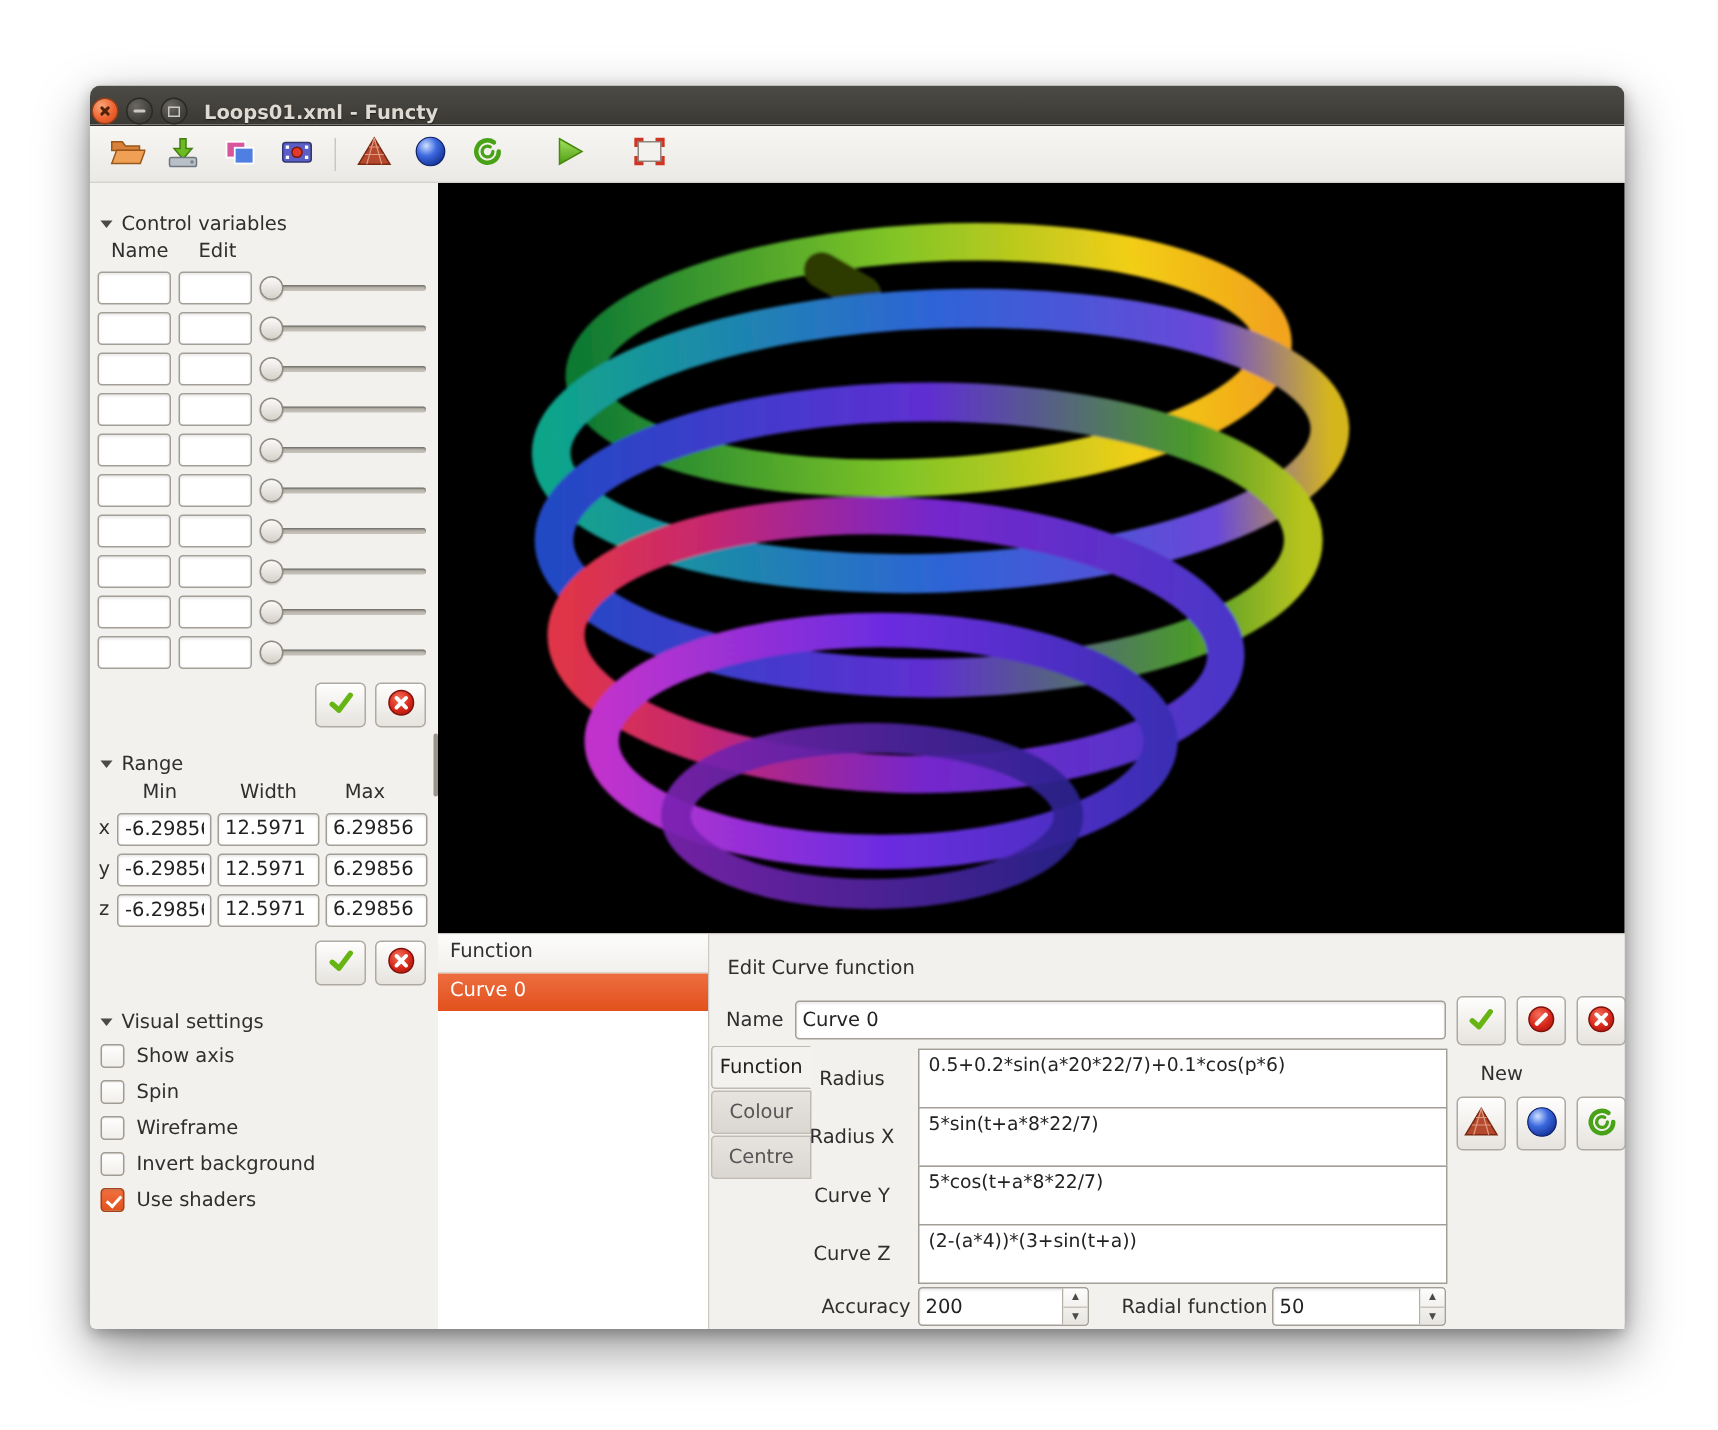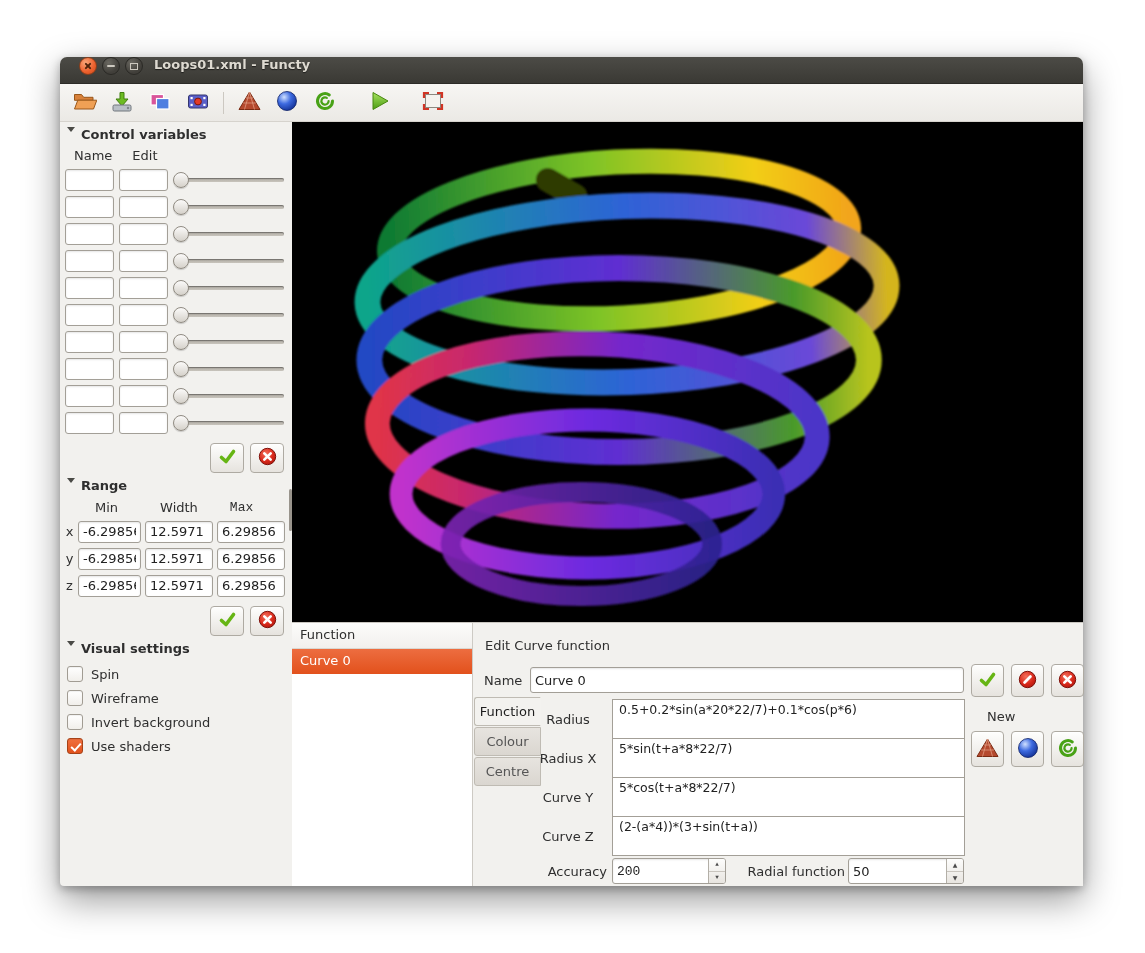--- a/index.html
+++ b/index.html
@@ -7,21 +7,21 @@
               font-family:"DejaVu Sans","Liberation Sans",sans-serif; font-size:13px; color:#2f2f2f; }
 
   .window { position:absolute; left:60px; top:57px; width:1023px; height:829px;
             background:#f2f1ee; border-radius:7px 7px 4px 4px;
             box-shadow:0 14px 36px rgba(0,0,0,.40), 0 3px 10px rgba(0,0,0,.28);
             display:flex; flex-direction:column; }
 
   
   .titlebar { flex:0 0 27px; background:linear-gradient(#4c4b46,#3a3934);
               border-bottom:1px solid #2c2b27; border-radius:7px 7px 0 0;
-              display:flex; align-items:flex-start; padding:0 19px; }
+              display:flex; align-items:flex-end; padding:0 1px; }
   .wb { width:18px; height:18px; border-radius:50%; margin-right:5px;
         display:flex; align-items:center; justify-content:center; cursor:pointer; }
   .wb-close { background:radial-gradient(circle at 35% 30%,#f9a77a,#ee6330 55%,#cf4717);
               border:1px solid #8d3e1a; }
   .wb-min,.wb-max { background:radial-gradient(circle at 35% 30%,#6a6861,#413f3a 65%);
                     border:1px solid #2a2925; }
   .xmark { position:relative; width:8px; height:8px; }
   .xmark:before,.xmark:after { content:""; position:absolute; left:3px; top:0;
       width:2px; height:8px; background:#50230b; border-radius:1px; }
   .xmark:before { transform:rotate(45deg); } .xmark:after { transform:rotate(-45deg); }
@@ -34,21 +34,21 @@
   .toolbar { flex:0 0 38px; display:flex; align-items:center; gap:2px; padding:0 6px;
              background:linear-gradient(#f7f6f3,#ebe9e5); border-bottom:1px solid #d6d3cd; }
   .tbtn { width:36px; height:32px; background:transparent; border:1px solid transparent;
           border-radius:4px; display:flex; align-items:center; justify-content:center; cursor:pointer; }
   .tsep { width:1px; height:22px; background:#ccc8c1; margin:0 5px; }
   .tgap { width:14px; }
 
   
   .main { flex:1; display:flex; min-height:0; }
   .sidebar { flex:0 0 225px; padding:3px 7px 0 5px; position:relative; }
-  .sec-hdr { display:flex; gap:6px; height:21px; margin-top:2px;font-weight:bold; }
+  .sec-hdr { display:flex; align-items:center; gap:6px; height:21px; margin-top:14px; }
   .tri { width:0; height:0; border-left:4px solid transparent; border-right:4px solid transparent;
          border-top:5px solid #4a4a46; margin-left:2px; }
   .cv-cols { display:flex; height:18px; }
   .cv-cols span:first-child { margin-left:9px; }
   .cv-cols span:last-child  { margin-left:20px; }
   .cv-row { display:flex; align-items:center; height:27px; gap:5px; }
   .tin { height:22px; border:1px solid #a39f97; border-radius:3px; background:#fff;
          box-shadow:inset 0 1px 2px rgba(0,0,0,.10); font:inherit; padding:0 4px; min-width:0; color:#222; }
   .cv-name,.cv-val { width:49px; }
   .slider { flex:1; position:relative; height:16px; cursor:pointer; }
@@ -57,21 +57,21 @@
   .shandle { position:absolute; left:0; top:0; width:16px; height:16px; border-radius:50%;
              background:linear-gradient(#fbfaf9,#d5d1ca); border:1px solid #908b82;
              box-shadow:0 1px 1px rgba(0,0,0,.18); }
   .btnrow { display:flex; justify-content:flex-end; gap:6px; margin:7px 1px 5px 0; }
   .pbtn { width:34px; height:30px; border:1px solid #aeaaa2; border-radius:4px;
           background:linear-gradient(#fefefd,#e6e3de); display:flex; align-items:center;
           justify-content:center; cursor:pointer; box-shadow:inset 0 1px 0 rgba(255,255,255,.8); }
   .range-cols { display:flex; height:18px; margin-top:1px; }
   .range-cols span:nth-child(1){ margin-left:30px; }
   .range-cols span:nth-child(2){ margin-left:42px; }
-  .range-cols span:nth-child(3){ margin-left:32px;font-family:Liberation Mono, monospace; }
+  .range-cols span:nth-child(3){ margin-left:32px; }
   .range-row { display:flex; align-items:center; height:27px; gap:4px; }
   .axis-lbl { width:9px; text-align:center; }
   .rin-min { width:63px; } .rin-w { width:68px; } .rin-max { width:68px; }
   .vs-row { display:flex; align-items:center; gap:8px; height:24px; margin-left:2px; }
   .cbx { width:16px; height:16px; border:1px solid #a19c93; border-radius:3px; position:relative;
          background:linear-gradient(#ffffff,#f1efeb); box-shadow:inset 0 1px 1px rgba(0,0,0,.06); cursor:pointer; }
   .cbx.checked { background:linear-gradient(#f0703f,#e2521c); border-color:#a64217; }
   .cbx.checked:after { content:""; position:absolute; left:3px; top:3.5px; width:8px; height:4px;
          border-left:2px solid #fff; border-bottom:2px solid #fff; transform:rotate(-48deg); }
   .sb-scroll { position:absolute; right:0; top:367px; width:3px; height:42px;
@@ -113,21 +113,21 @@
   .acc-lbl { position:absolute; left:40px; width:94px; top:241px; text-align:right; }
   .rad-lbl { position:absolute; left:225px; width:147px; top:241px; text-align:right; }
   .spin { position:absolute; height:26px; }
   .spin input { width:100%; height:100%; padding-right:22px; }
   .spin .arrows { position:absolute; top:1px; right:1px; bottom:1px; width:17px;
         border-left:1px solid #b3afa7; border-radius:0 2px 2px 0; display:flex; flex-direction:column;
         background:linear-gradient(#fdfdfc,#e8e5e0); }
   .spin .arrows div { flex:1; display:flex; align-items:center; justify-content:center;
         font-size:6px; color:#4a4a4a; cursor:pointer; }
   .spin .arrows div:first-child { border-bottom:1px solid #c9c5be; }
-  .acc-spin { left:139px; top:235px; width:114px;font-family:Liberation Mono, monospace; }
+  .acc-spin { left:139px; top:235px; width:114px; }
   .rad-spin { left:375px; top:235px; width:116px; }
 </style>
 </head>
 <body>
 
 <svg width="0" height="0" style="position:absolute" aria-hidden="true">
   <defs>
     <radialGradient id="sphg" cx="35%" cy="30%" r="80%">
       <stop offset="0" stop-color="#cfe0ff"></stop>
         <stop offset=".45" stop-color="#3d6ae0"></stop>
@@ -404,20 +404,24 @@
             <span><svg width="19" height="19" viewBox="0 0 19 19">
                 <circle cx="9.5" cy="9.5" r="8.2" fill="url(#redg)" stroke="#7e120b"></circle>
                 <path d="M6.3 6.3 L12.7 12.7 M12.7 6.3 L6.3 12.7" stroke="#fff" stroke-width="2.6" stroke-linecap="round"></path>
               </svg></span>
           </button>
       </div>
 
       <div class="sec-hdr">
         <span class="tri"></span>
         <span>Visual settings</span>
+      </div>
+      <div class="vs-row">
+        <span class="cbx"></span>
+        <span>Show axis</span>
       </div>
       <div class="vs-row">
         <span class="cbx"></span>
         <span>Spin</span>
       </div>
       <div class="vs-row">
         <span class="cbx"></span>
         <span>Wireframe</span>
       </div>
       <div class="vs-row">

